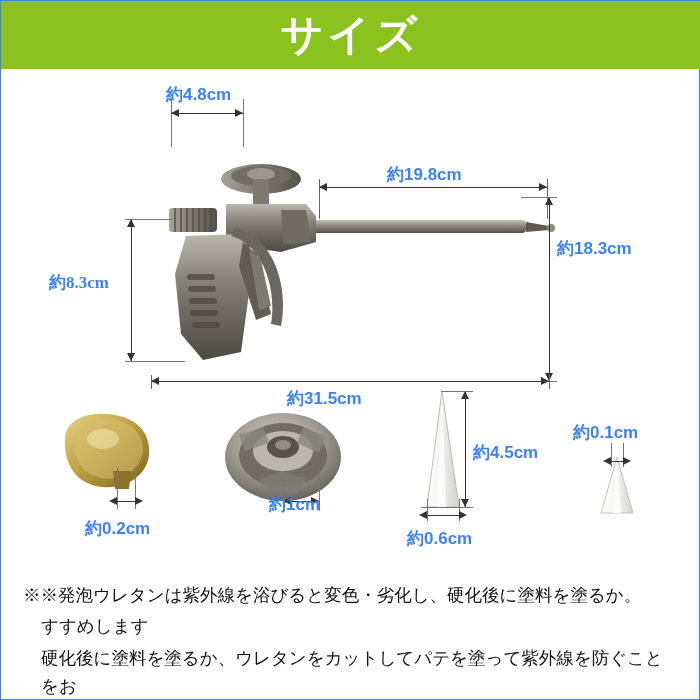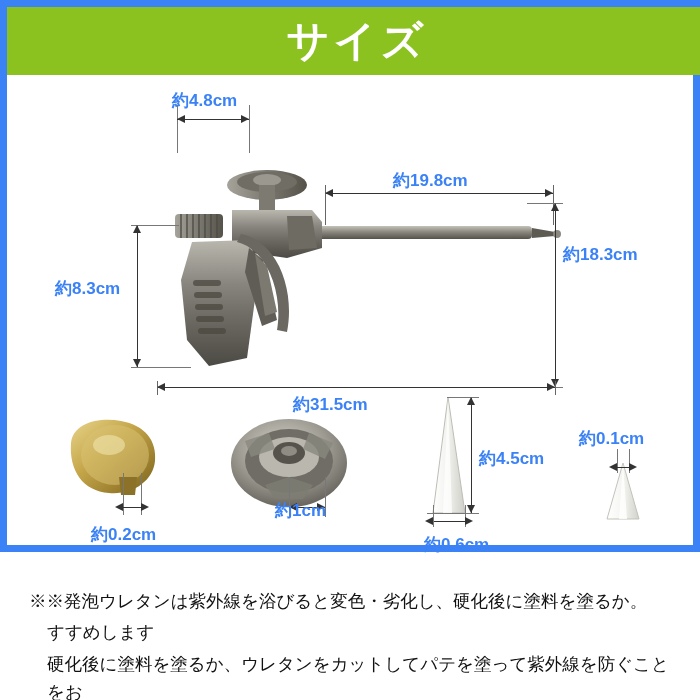--- a/index.html
+++ b/index.html
@@ -11,23 +11,23 @@
     width: 700px;
     height: 700px;
     overflow: hidden;
     font-family: "Liberation Sans", sans-serif;
     color: #111;
     position: relative;
   }
   .page {
     position: relative;
     width: 700px;
-    height: 552px;
+    height: 700px;
     box-sizing: border-box;
-    border: 7px solid #3b82f6;
+    border: 1px solid #3b82f6;
     background: #fff;
   }
 
   
   .header {
     position: absolute;
     left: 0;
     top: 0;
     width: 700px;
     height: 68px;
@@ -223,21 +223,21 @@
     <div class="exth" style="left:150px; top:312px; width:406px;"></div>
     <div class="arrow arrow-u" style="left:544px; top:128px;"></div>
     <div class="arrow arrow-d" style="left:544px; top:304px;"></div>
     <div class="dimtext" style="left:556px; top:168px;">約18.3cm</div>
 
     <div class="vline" style="left:130px; top:150px; height:142px;"></div>
     <div class="exth" style="left:124px; top:150px; width:48px;"></div>
     <div class="exth" style="left:124px; top:292px; width:60px;"></div>
     <div class="arrow arrow-u" style="left:126px; top:150px;"></div>
     <div class="arrow arrow-d" style="left:126px; top:284px;"></div>
-    <div class="dimtext" style="left:48px; top:202px;">約8.3cm</div>
+    <div class="dimtext" style="left:48px; top:202px;font-family:Liberation Serif, serif;">約8.3cm</div>
 
     <div class="hline" style="left:150px; top:312px; width:398px;"></div>
     <div class="vline thin" style="left:150px; top:306px; height:14px;"></div>
     <div class="vline thin" style="left:548px; top:306px; height:14px;"></div>
     <div class="arrow arrow-l" style="left:150px; top:308px;"></div>
     <div class="arrow arrow-r" style="left:540px; top:308px;"></div>
     <div class="dimtext" style="left:286px; top:318px;">約31.5cm</div>
 
     <svg class="imgbox" style="left:52px; top:340px;" width="110" height="90" viewBox="0 0 110 90">
       <defs>
@@ -300,21 +300,21 @@
     <div class="exth" style="left:420px; top:438px; width:52px;"></div>
     <div class="arrow arrow-u" style="left:460px; top:322px;"></div>
     <div class="arrow arrow-d" style="left:460px; top:430px;"></div>
     <div class="dimtext" style="left:472px; top:372px;">約4.5cm</div>
 
     <div class="hline" style="left:426px; top:446px; width:32px;"></div>
     <div class="ext" style="left:426px; top:430px; height:22px;"></div>
     <div class="ext" style="left:458px; top:430px; height:22px;"></div>
     <div class="arrow arrow-l" style="left:418px; top:442px;"></div>
     <div class="arrow arrow-r" style="left:458px; top:442px;"></div>
-    <div class="dimtext" style="left:417px; top:458px;">約0.6cm</div>
+    <div class="dimtext" style="left:406px; top:458px;">約0.6cm</div>
 
     <svg class="imgbox" style="left:592px; top:386px;" width="48" height="66" viewBox="0 0 48 66">
       <defs>
         <linearGradient id="tip" x1="0" y1="0" x2="1" y2="0">
           <stop offset="0%" stop-color="#ffffff"></stop>
           <stop offset="50%" stop-color="#f4f4f1"></stop>
           <stop offset="100%" stop-color="#d2d2cb"></stop>
         </linearGradient>
       </defs>
       <path d="M24 2 L40 58 L8 58 Z" fill="url(#tip)" stroke="#c2c2bb" stroke-width="1"></path>

